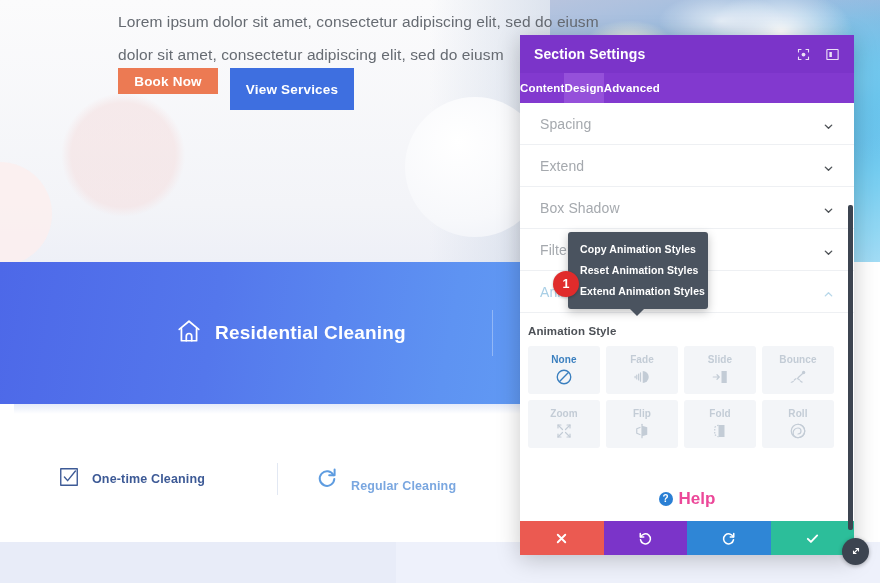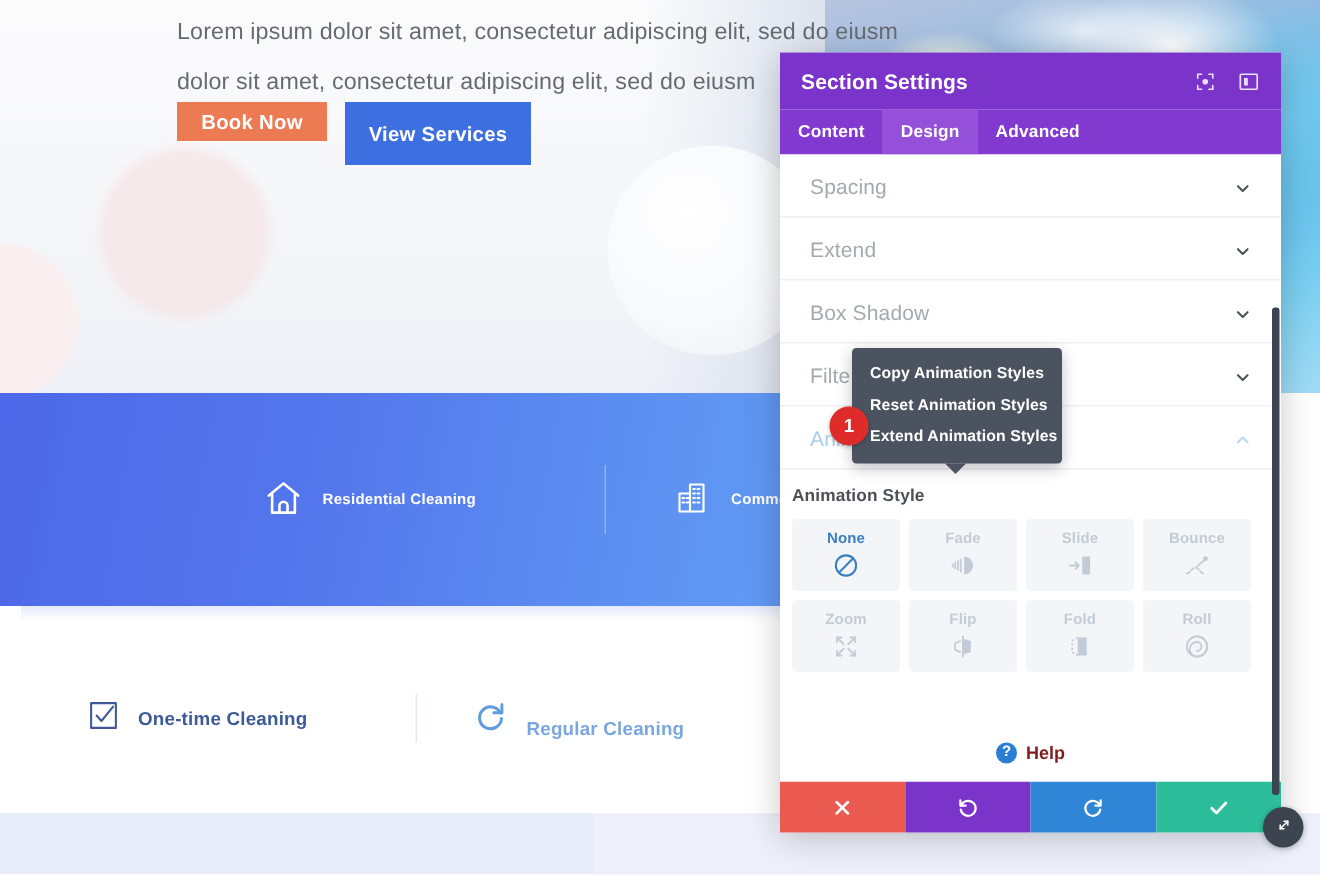--- a/index.html
+++ b/index.html
@@ -67,21 +67,21 @@
   .feature-banner {
     position: absolute; left: 0; top: 262px; width: 722px; height: 142px;
     background: linear-gradient(100deg, #4d68e8 0%, #5477ec 30%, #5e93f2 62%, #67a9f7 100%);
   }
   .feature-banner-inner {
     position: absolute; left: 0; top: 0; width: 722px; height: 142px;
     display: flex; align-items: center;
   }
   .feature-item {
     display: flex; align-items: center; gap: 13px;
-    color: #ffffff; font-size: 10px; font-weight: bold; letter-spacing: .2px;
+    color: #ffffff; font-size: 19px; font-weight: bold; letter-spacing: .2px;
   }
   .feature-item.one { margin-left: 176px; }
   .feature-divider {
     width: 1px; height: 46px; background: rgba(255,255,255,.32); margin: 0 46px 0 86px;
   }
   .banner-shadow {
     position: absolute; left: 14px; top: 404px; width: 694px; height: 10px;
     background: linear-gradient(180deg, rgba(224,231,248,.85), rgba(238,242,252,0));
   }
 
@@ -117,21 +117,21 @@
   }
   .modal-title { color: #ffffff; font-size: 14px; font-weight: bold; flex: 1; letter-spacing: .1px; }
   .header-icons { display: flex; gap: 14px; align-items: center; }
   .hdr-icon { width: 15px; height: 15px; opacity: .85; cursor: pointer; display: block; }
 
   .modal-tabs { height: 30px; background: #8239cf; display: flex; flex: none; }
   .modal-tab {
     color: #ffffff; font-size: 11.5px; font-weight: bold; letter-spacing: .15px;
     display: flex; align-items: center; justify-content: center;
     cursor: pointer; background: transparent; border: none;
-    font-family: "Liberation Sans", sans-serif; padding: 0 12px;
+    font-family: "Liberation Sans", sans-serif; padding: 0 0;
   }
   .modal-tab.active { background: #9550da; }
 
   .modal-body {
     flex: 1; background: #ffffff; position: relative; overflow: hidden;
   }
   .acc-row {
     height: 42px; border-bottom: 1px solid #eef0f3;
     display: flex; align-items: center; padding: 0 20px; cursor: pointer;
   }
@@ -156,21 +156,21 @@
   .help-row {
     position: absolute; left: 0; right: 0; bottom: 12px;
     display: flex; align-items: center; justify-content: center; gap: 6px;
     cursor: pointer;
   }
   .help-badge {
     width: 14px; height: 14px; border-radius: 50%; background: #2a7fd4;
     color: #fff; font-size: 10px; font-weight: bold;
     display: flex; align-items: center; justify-content: center; line-height: 1;
   }
-  .help-text { font-size: 12px; color: #7f1d1d; font-weight: bold; }
+  .help-text { font-size: 17px; color: #ec4899; font-weight: bold; }
 
   .modal-footer { height: 34px; display: flex; flex: none; }
   .foot-btn {
     flex: 1; border: none; cursor: pointer; display: flex;
     align-items: center; justify-content: center; color: #ffffff;
   }
   .foot-btn svg { width: 15px; height: 15px; display: block; }
   .fb-cancel { background: #eb5a51; }
   .fb-undo   { background: #7b34c9; }
   .fb-redo   { background: #2f86d6; }

